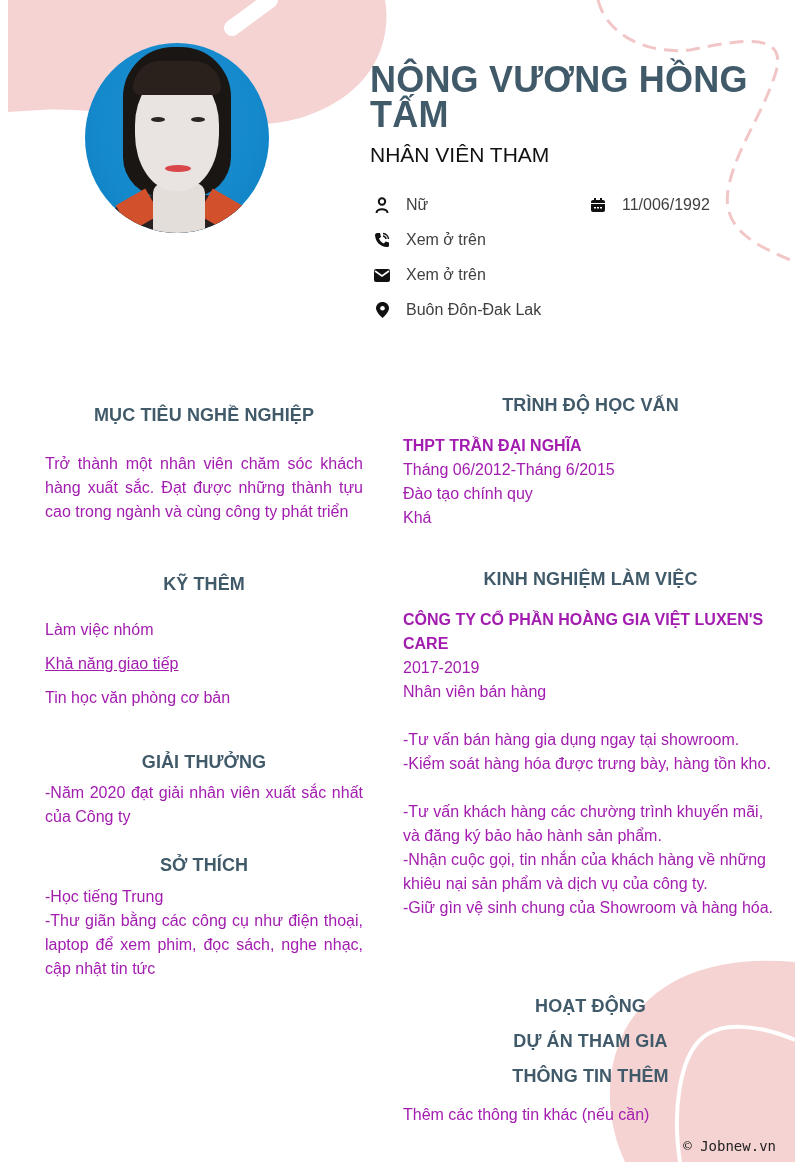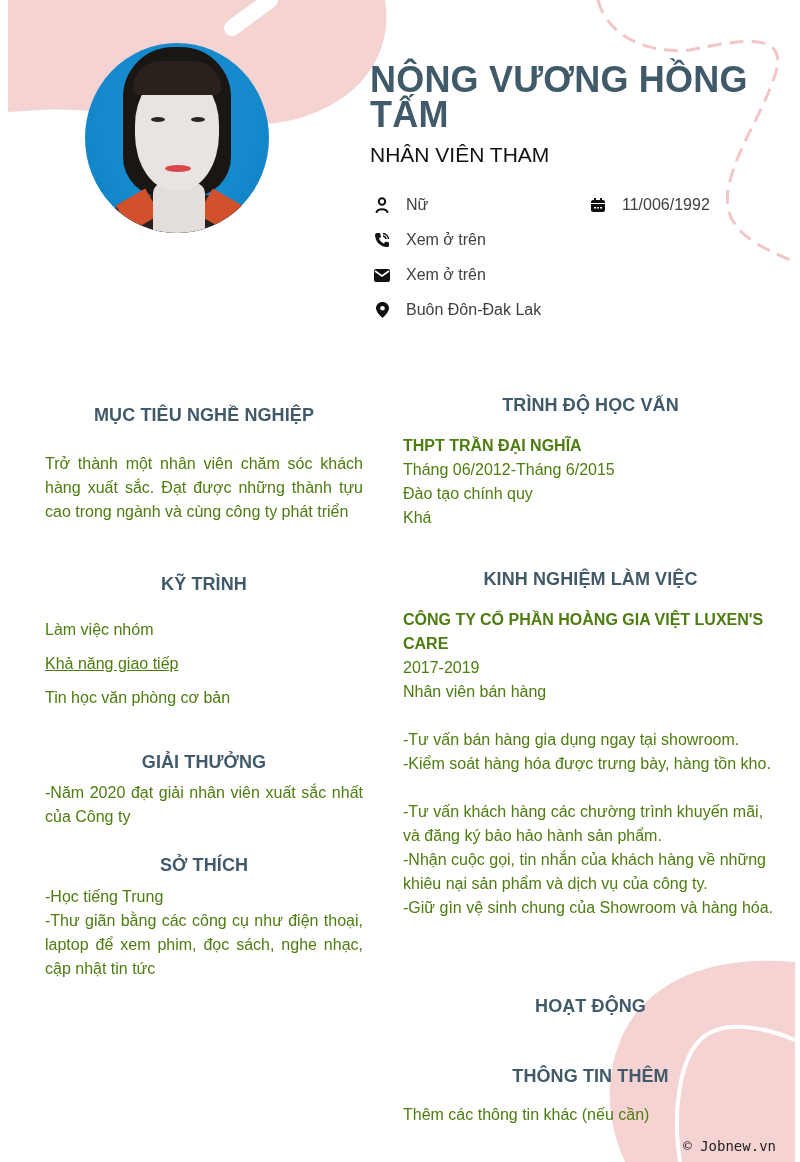--- a/index.html
+++ b/index.html
@@ -36,21 +36,21 @@
     .info svg { display: block; }
 
     .col { position: absolute; z-index: 2; }
     .left-col { left: 45px; width: 318px; }
     .right-col { left: 403px; width: 375px; }
 
     .sec-title {
       font-weight: 700; font-size: 18px; color: #415a6a; text-align: center; letter-spacing: 0.1px;
       position: absolute; width: 100%;
     }
-    .para { font-size: 16px; line-height: 24px; color: #4d7c0f; position: absolute; width: 100%; }
+    .para { font-size: 16px; line-height: 24px; color: #a21caf; position: absolute; width: 100%; }
     .justify { text-align: justify; }
     .strong { font-weight: 700; }
 
     .footer { position: absolute; right: 24px; top: 1138px; z-index: 2; font-family: "DejaVu Sans Mono", "Liberation Mono", monospace; font-size: 14px; color: #222; }
   </style>
 </head>
 <body>
 
 <svg class="deco" viewBox="0 0 800 1162" xmlns="http://www.w3.org/2000/svg">
 
@@ -133,21 +133,21 @@
   <span>Buôn Đôn-Đak Lak</span>
 </div>
 
 <div class="col left-col" style="top:0; height:943px;">
   <section>
     <h2 class="sec-title" style="top:405px;">MỤC TIÊU NGHỀ NGHIỆP</h2>
     <p class="para justify" style="top:452px;">Trở thành một nhân viên chăm sóc khách hàng xuất sắc. Đạt được những thành tựu cao trong ngành và cùng công ty phát triển</p>
   </section>
 
   <section>
-    <h2 class="sec-title" style="top:574px;">KỸ TRÌNH</h2>
+    <h2 class="sec-title" style="top:574px;">KỸ THÊM</h2>
     <p class="para" style="top:618px;">Làm việc nhóm</p>
     <p class="para" style="top:652px;text-decoration:underline;">Khả năng giao tiếp</p>
     <p class="para" style="top:686px;">Tin học văn phòng cơ bản</p>
   </section>
 
   <section>
     <h2 class="sec-title" style="top:752px;">GIẢI THƯỞNG</h2>
     <p class="para justify" style="top:781px;">-Năm 2020 đạt giải nhân viên xuất sắc nhất của Công ty</p>
   </section>
 
@@ -173,19 +173,20 @@
     <p class="para" style="top:656px;">2017-2019</p>
     <p class="para" style="top:680px;">Nhân viên bán hàng</p>
     <p class="para" style="top:728px;">-Tư vấn bán hàng gia dụng ngay tại showroom.</p>
     <p class="para" style="top:752px;">-Kiểm soát hàng hóa được trưng bày, hàng tồn kho.</p>
     <p class="para" style="top:800px;">-Tư vấn khách hàng các chường trình khuyến mãi, và đăng ký bảo hảo hành sản phẩm.</p>
     <p class="para" style="top:848px;">-Nhận cuộc gọi, tin nhắn của khách hàng về những khiêu nại sản phẩm và dịch vụ của công ty.</p>
     <p class="para" style="top:896px;">-Giữ gìn vệ sinh chung của Showroom và hàng hóa.</p>
   </section>
 
   <h2 class="sec-title" style="top:996px;">HOẠT ĐỘNG</h2>
+  <h2 class="sec-title" style="top:1031px;">DỰ ÁN THAM GIA</h2>
   <section>
     <h2 class="sec-title" style="top:1066px;">THÔNG TIN THÊM</h2>
     <p class="para" style="top:1103px;">Thêm các thông tin khác (nếu cần)</p>
   </section>
 </div>
 
 <div class="footer">© Jobnew.vn</div>
 
 </body></html>

